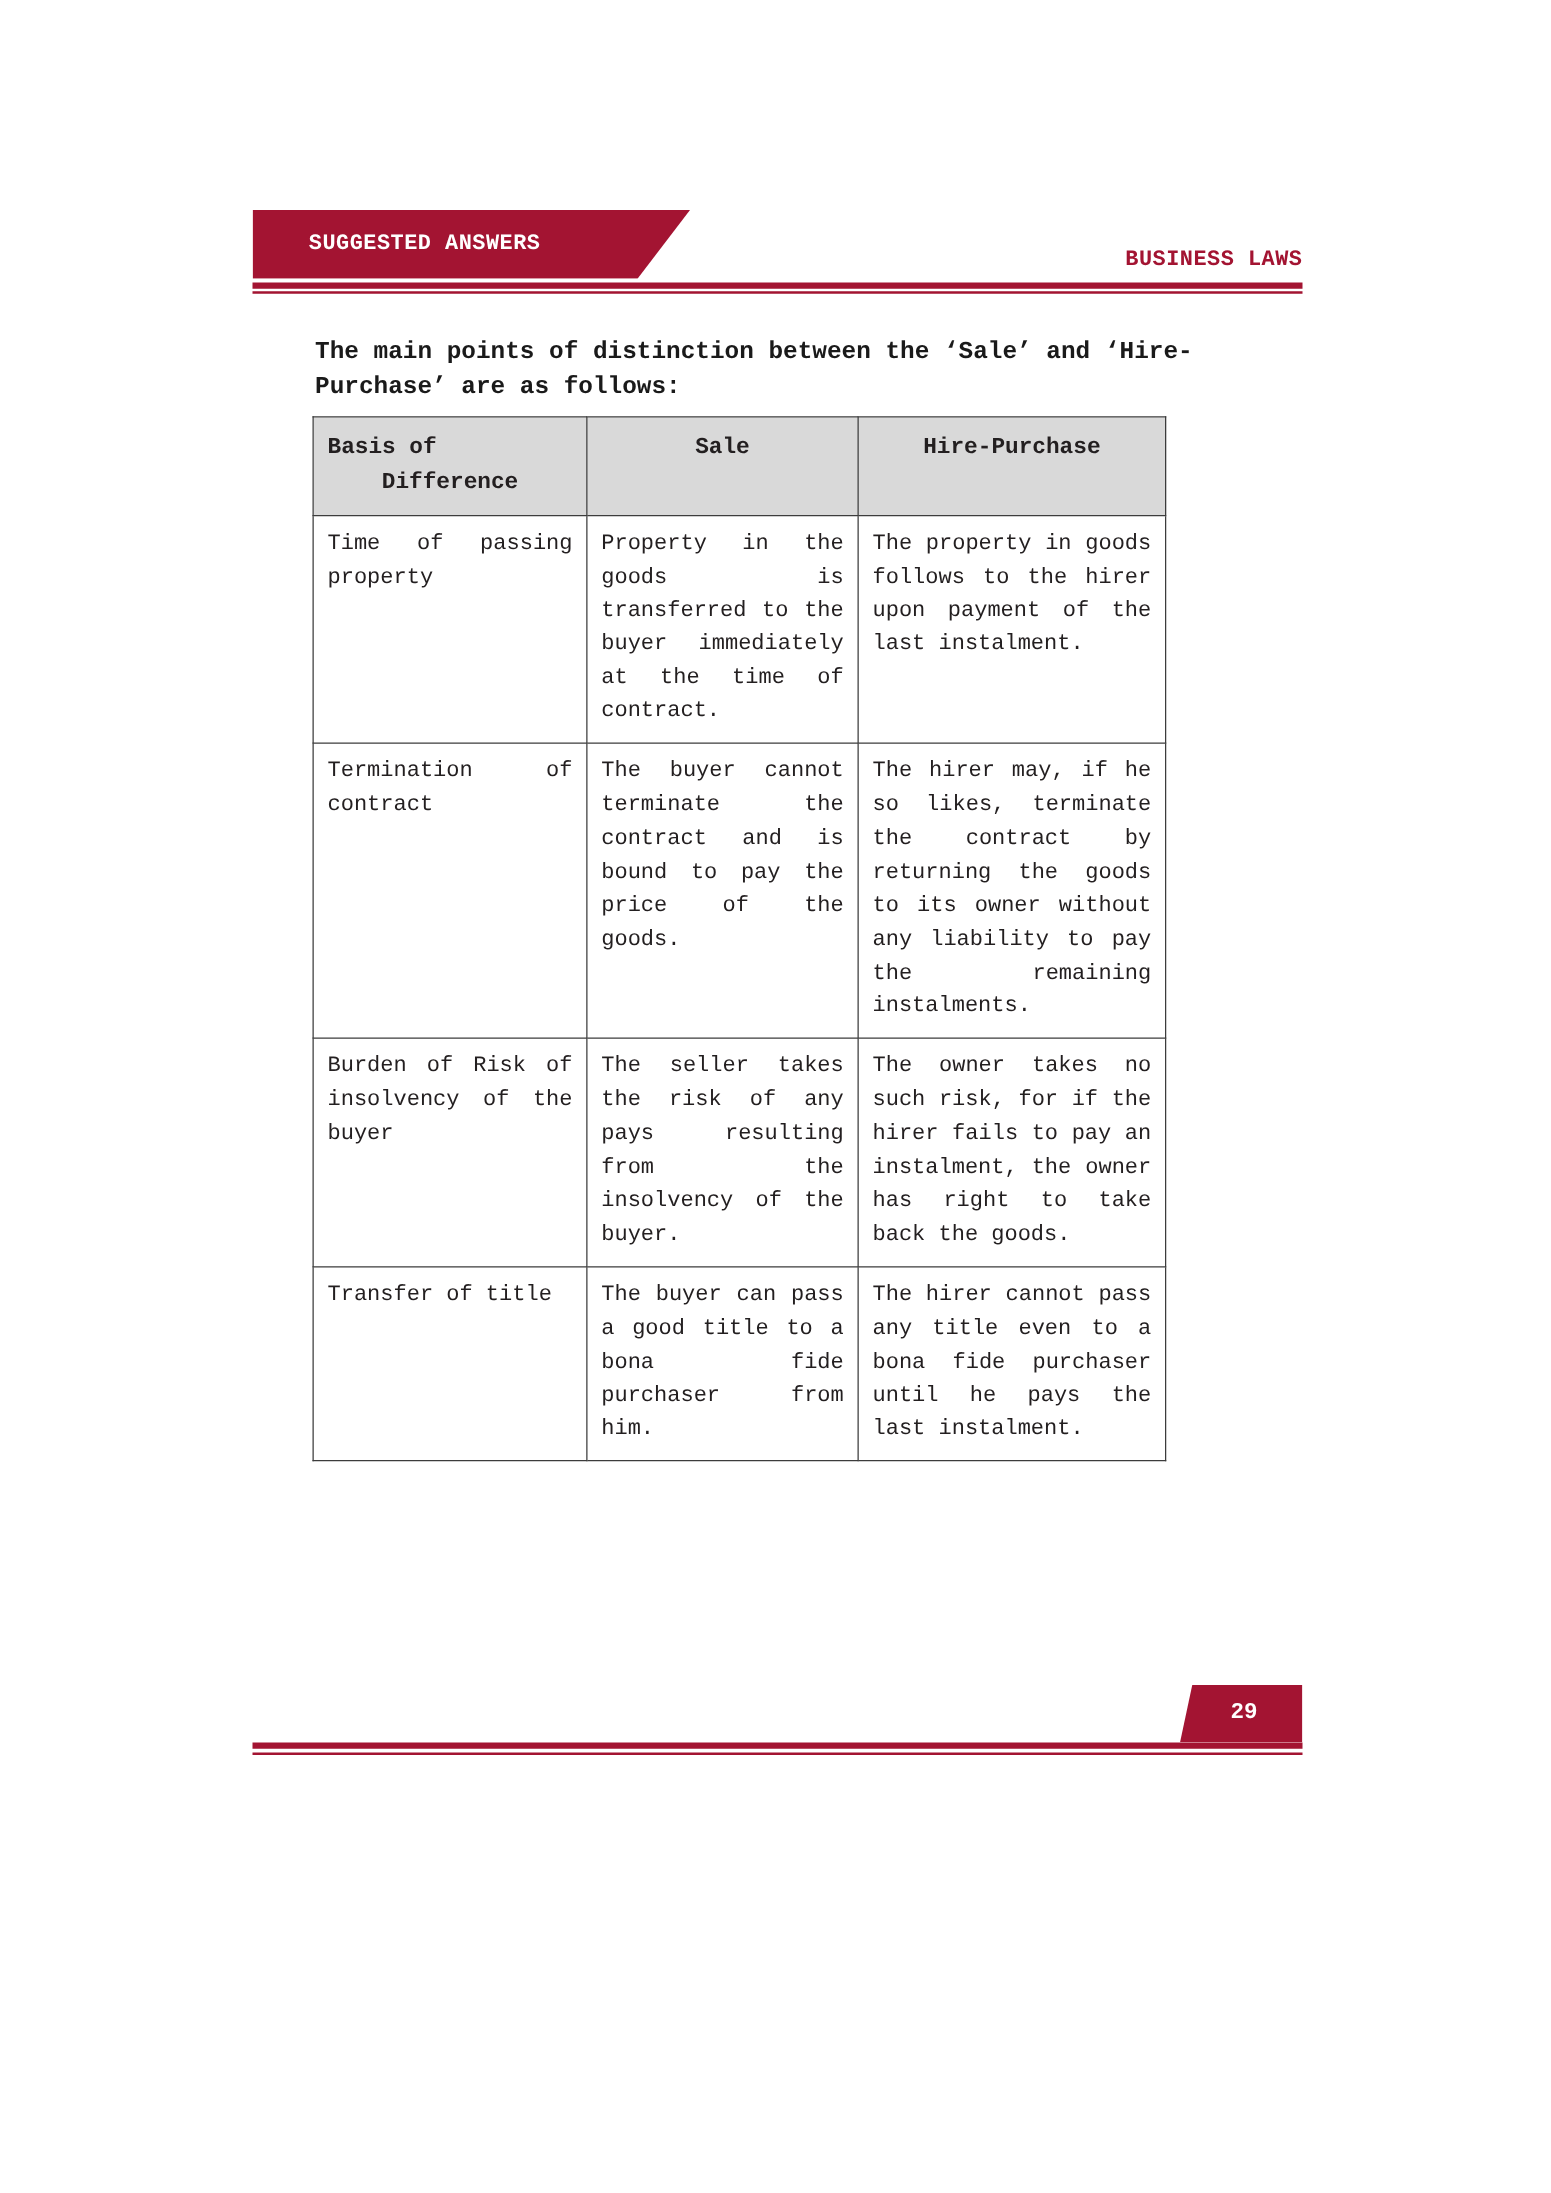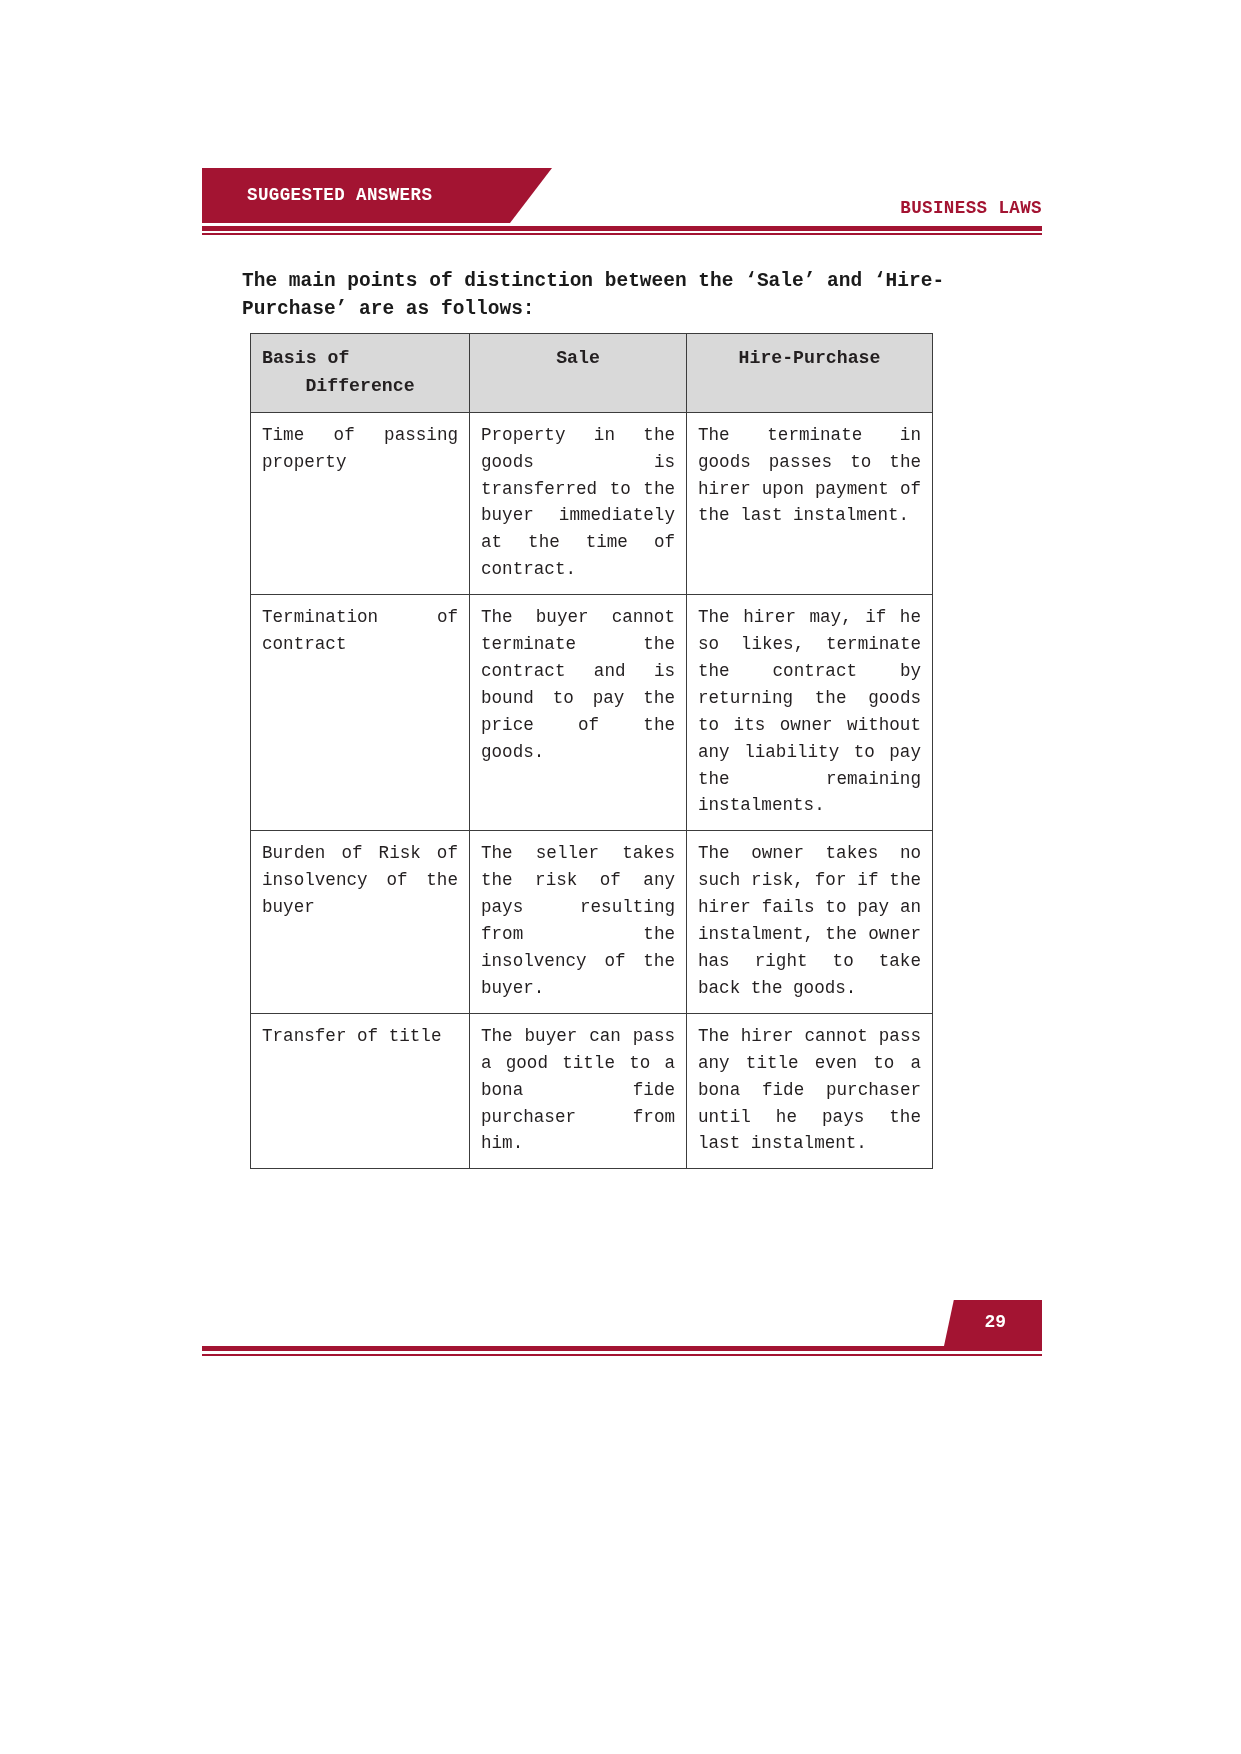--- a/index.html
+++ b/index.html
@@ -74,21 +74,21 @@
     left: 0;
     top: 65px;
     width: 840px;
     height: 2px;
     background: #a31432;
   }
 
   
   .intro {
     position: absolute;
-    left: 242px;
+    left: 252px;
     top: 268px;
     width: 710px;
     font-size: 19.5px;
     font-weight: bold;
     line-height: 1.42;
     color: #1a1a1a;
   }
 
   
   .table-wrap {
@@ -129,21 +129,21 @@
   
   table.cmp td.noj {
     text-align: justify;
     text-align-last: left;
   }
 
   
   .footer {
     position: absolute;
     left: 202px;
-    top: 1300px;
+    top: 1348px;
     width: 840px;
     height: 60px;
     text-align: center;
   }
   .footer-tab {
     position: absolute;
     right: 0;
     top: 0;
     width: 98px;
     height: 46px;
@@ -201,21 +201,21 @@
         <tr>
           <th>Basis of Difference</th>
           <th>Sale</th>
           <th>Hire-Purchase</th>
         </tr>
       </thead>
       <tbody>
         <tr>
           <td class="noj">Time of passing property</td>
           <td class="noj">Property in the goods is transferred to the buyer immediately at the time of contract.</td>
-          <td class="noj">The terminate in goods passes to the hirer upon payment of the last instalment.</td>
+          <td class="noj">The property in goods follows to the hirer upon payment of the last instalment.</td>
         </tr>
         <tr>
           <td class="noj">Termination of contract</td>
           <td class="noj">The buyer cannot terminate the contract and is bound to pay the price of the goods.</td>
           <td class="noj">The hirer may, if he so likes, terminate the contract by returning the goods to its owner without any liability to pay the remaining instalments.</td>
         </tr>
         <tr>
           <td class="noj">Burden of Risk of insolvency of the buyer</td>
           <td class="noj">The seller takes the risk of any pays resulting from the insolvency of the buyer.</td>
           <td class="noj">The owner takes no such risk, for if the hirer fails to pay an instalment, the owner has right to take back the goods.</td>

